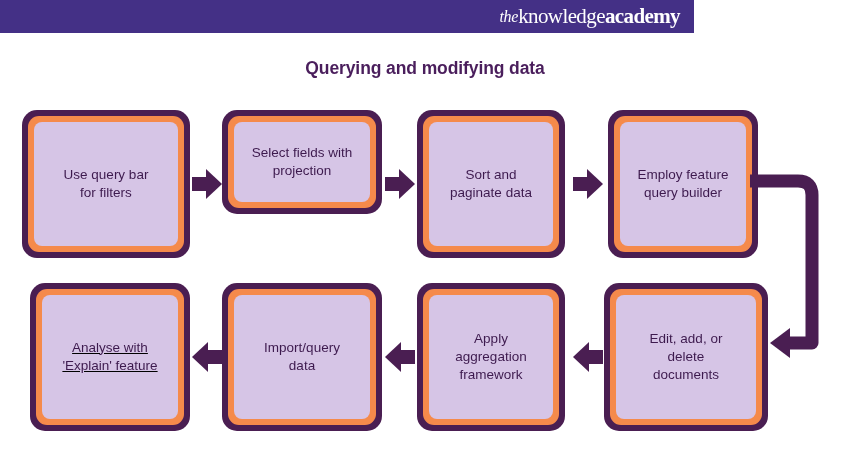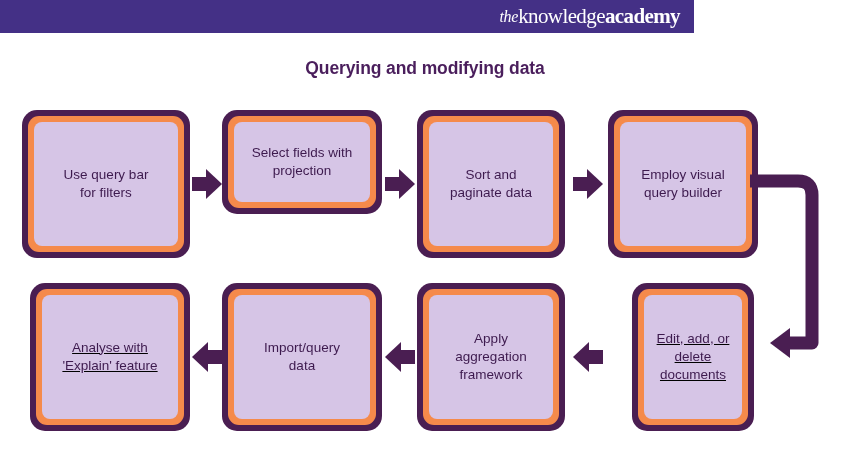--- a/index.html
+++ b/index.html
@@ -144,35 +144,35 @@
 
   <div class="arrow arrow-right" style="left:573px;top:169px;width:30px;height:30px;">
     <span class="shaft"></span>
     <span class="head"></span>
   </div>
 
   <div class="node" style="left:608px;top:110px;width:150px;height:148px;">
     <div class="node-ring">
       <div class="node-inner">
         <span>
-          <span>Employ visual</span><br>
+          <span>Employ feature</span><br>
           <span>query builder</span>
         </span>
       </div>
     </div>
   </div>
 
   <div class="elbow">
     <svg width="100" height="200" viewBox="0 0 100 200" xmlns="http://www.w3.org/2000/svg">
       <path d="M 0 13 L 48 13 Q 62 13 62 27 L 62 175 L 38 175" fill="none" stroke="#4a1e52" stroke-width="13" stroke-linecap="butt" stroke-linejoin="round"></path>
       <polygon points="40,160 40,190 20,175" fill="#4a1e52"></polygon>
     </svg>
   </div>
 
-  <div class="node" style="left:632px;top:283px;width:122px;height:148px;text-decoration:underline;">
+  <div class="node" style="left:604px;top:283px;width:164px;height:148px;">
     <div class="node-ring">
       <div class="node-inner">
         <span>
           <span>Edit, add, or</span><br>
           <span>delete</span><br>
           <span>documents</span>
         </span>
       </div>
     </div>
   </div>

